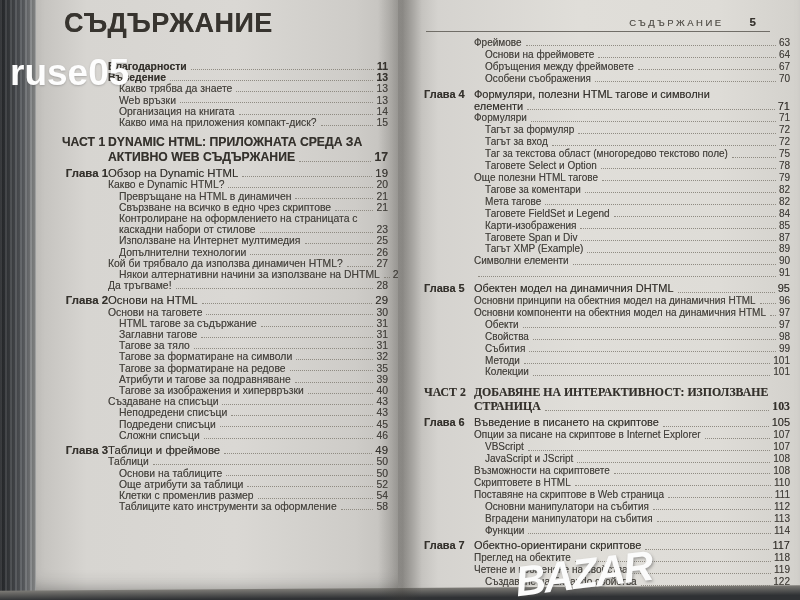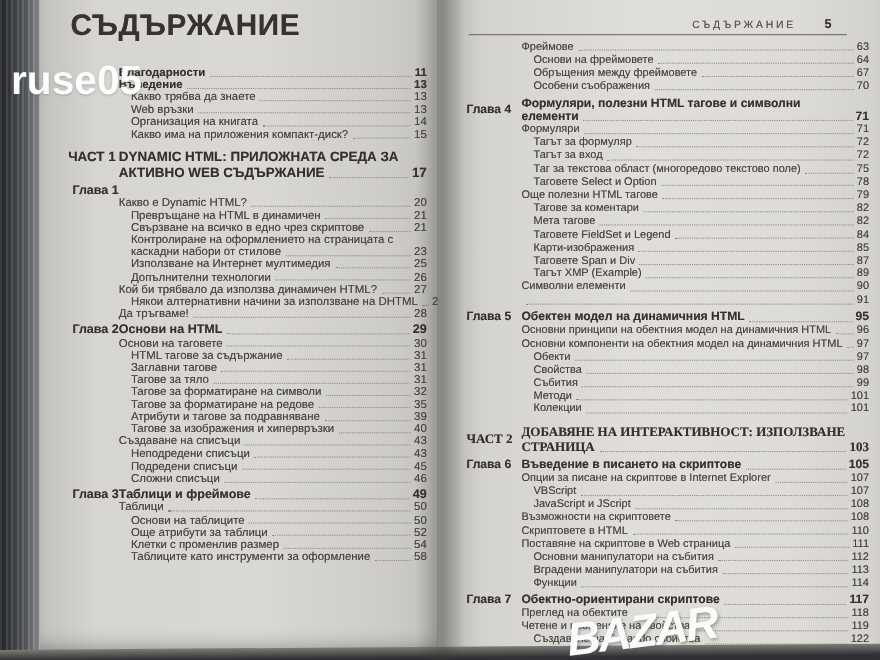--- a/index.html
+++ b/index.html
@@ -65,27 +65,27 @@
   .lastline{display:flex;align-items:flex-end;}
   .t{white-space:nowrap;}
   .leader{
     flex:1;min-width:6px;height:1px;
     border-bottom:1.7px dotted #8f8b82;
     margin:0 3px 2.5px 4px;align-self:flex-end;
   }
   .pg{flex-shrink:0;}
 
   .left-page .row{font-size:10.4px;line-height:11.2px;}
-  .right-page .row{font-size:10px;line-height:11.9px;align-items:center;}
+  .right-page .row{font-size:10px;line-height:11.9px;}
 
   .row.bold, .row.bold .pg{font-weight:bold;color:#34312c;}
   .row.chapter{margin-top:4px;}
   .left-page .row.chapter{font-size:11.4px;text-align:right;}
   .right-page .row.chapter{font-size:11px;}
-  .row.chapter .rowmain, .row.chapter .pg{font-weight:bold;color:#34312c;}
+  .row.chapter .rowmain, .row.chapter .pg{font-weight:normal;color:#34312c;}
   .row.part{margin-top:7px;margin-bottom:2px;}
   .left-page .row.part{font-size:12.2px;line-height:14.5px;}
   .right-page .row.part{font-size:11.8px;line-height:14px;font-family:Liberation Serif, serif;}
   .row.part .rowlabel,.row.part .rowmain,.row.part .pg{font-weight:bold;color:#34312c;}
   .ind1 .rowmain{padding-left:11px;}
 
   
   .page{text-shadow:0 0 .5px rgba(70,66,60,.55);}
 
   
@@ -177,20 +177,27 @@
             <div class="preline">DYNAMIC HTML: ПРИЛОЖНАТА СРЕДА ЗА</div>
             <div class="lastline">
               <span class="t">АКТИВНО WEB СЪДЪРЖАНИЕ</span>
               <span class="leader"></span>
               <span class="pg">17</span>
             </div>
           </div>
         </div>
         <div class="row chapter ind0">
           <span class="rowlabel">Глава 1</span>
+          <div class="rowmain">
+            <div class="lastline">
+              <span class="t">Обзор на Dynamic HTML</span>
+              <span class="leader"></span>
+              <span class="pg">19</span>
+            </div>
+          </div>
         </div>
         <div class="row plain ind0">
           <span class="rowlabel"></span>
           <div class="rowmain">
             <div class="lastline">
               <span class="t">Какво е Dynamic HTML?</span>
               <span class="leader"></span>
               <span class="pg">20</span>
             </div>
           </div>
@@ -663,21 +670,21 @@
               <span class="t"></span>
               <span class="leader"></span>
               <span class="pg">91</span>
             </div>
           </div>
         </div>
         <div class="row chapter ind0">
           <span class="rowlabel">Глава 5</span>
           <div class="rowmain">
             <div class="lastline">
-              <span class="t">Обектен модел на динамичния HTML</span>
+              <span class="t">Обектен модел на динамичния DHTML</span>
               <span class="leader"></span>
               <span class="pg">95</span>
             </div>
           </div>
         </div>
         <div class="row plain ind0">
           <span class="rowlabel"></span>
           <div class="rowmain">
             <div class="lastline">
               <span class="t">Основни принципи на обектния модел на динамичния HTML</span>

